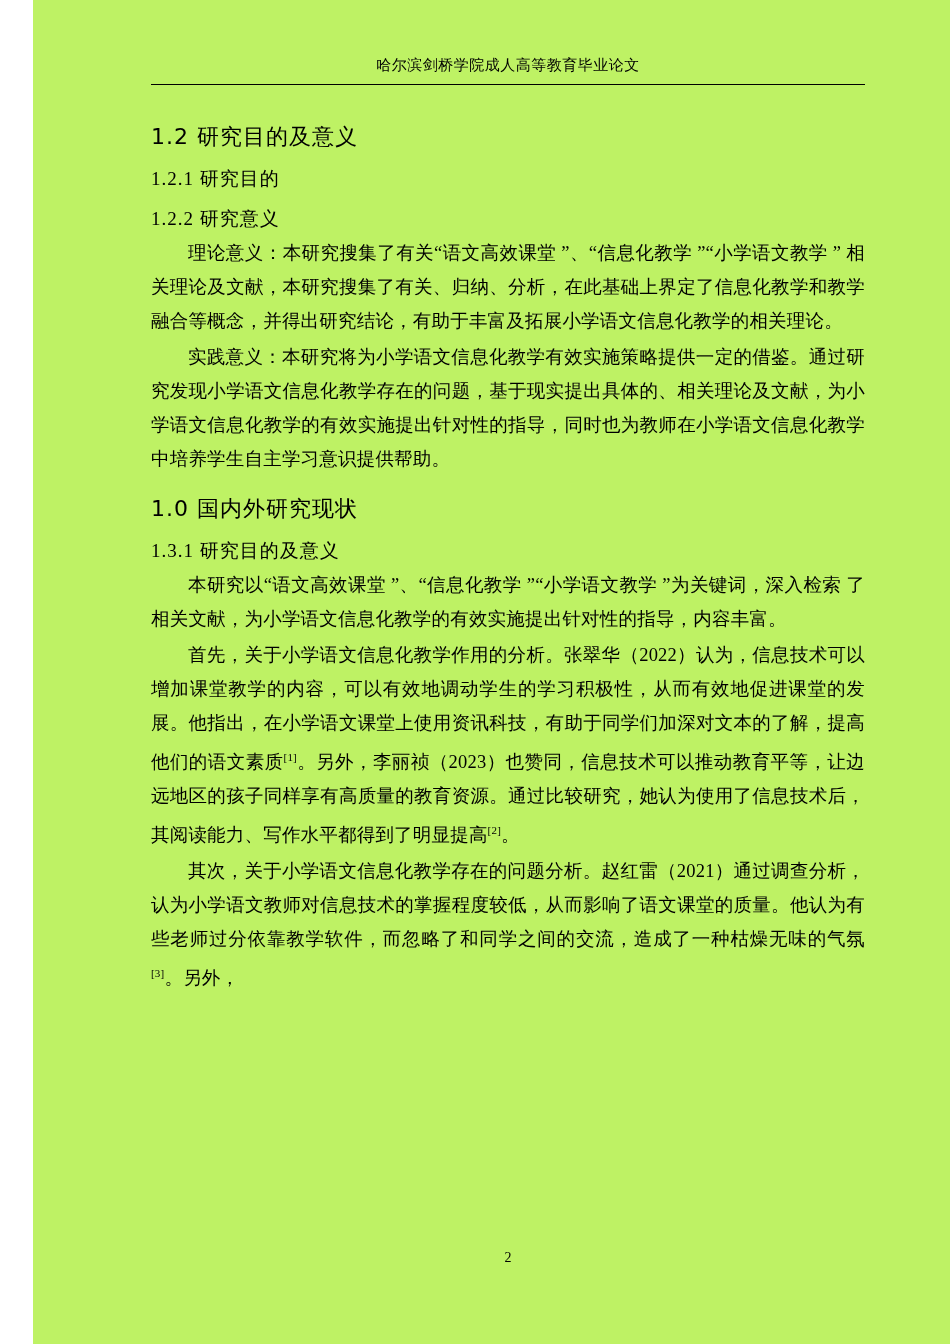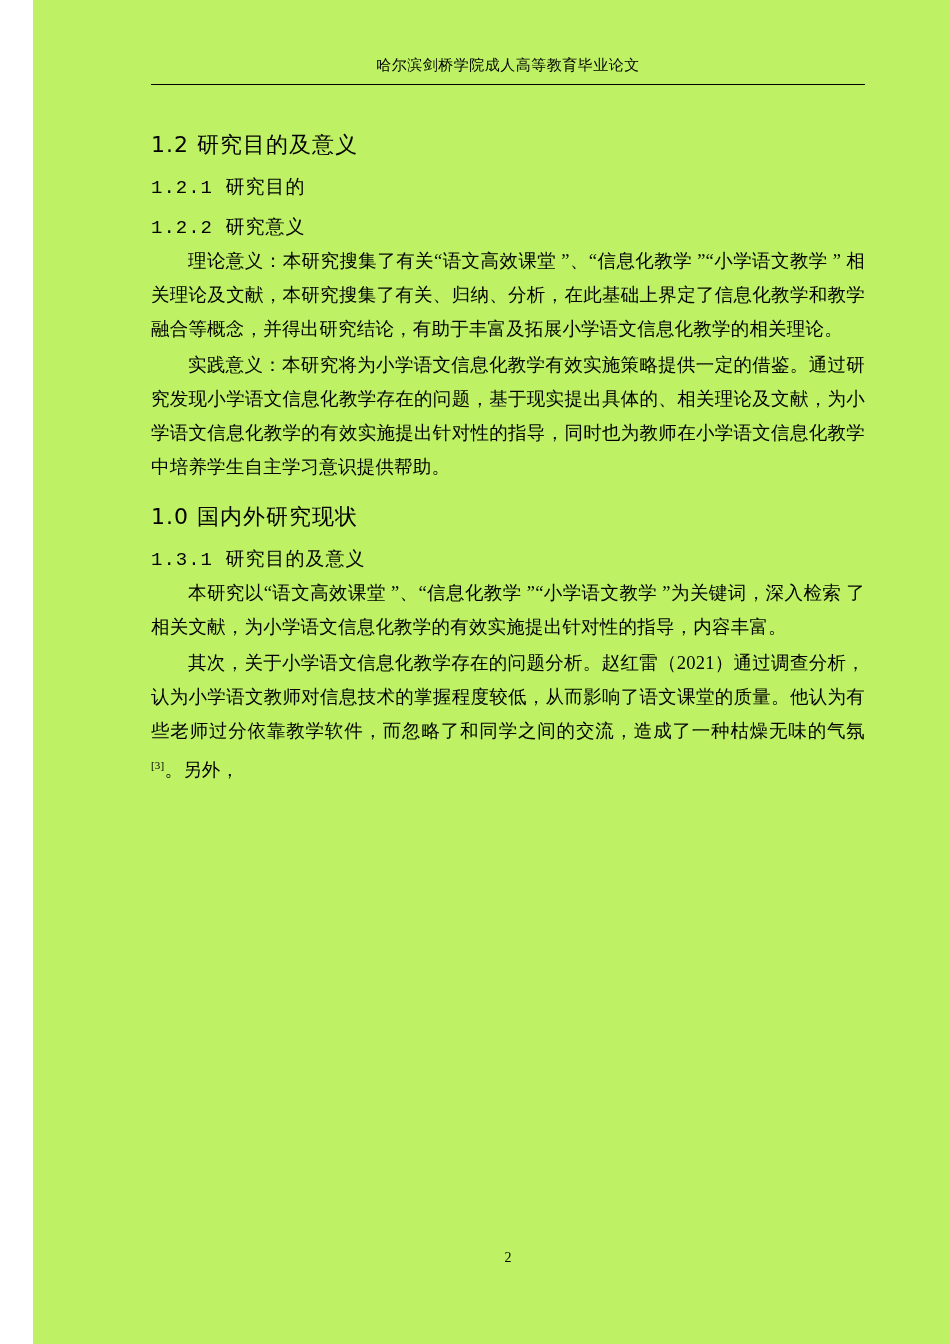--- a/index.html
+++ b/index.html
@@ -36,33 +36,33 @@
   .header-rule {
     position: absolute;
     top: 84px;
     left: 118px;
     width: 714px;
     height: 0;
     border-top: 1px solid #000;
   }
   .content {
     position: absolute;
-    top: 112px;
+    top: 104px;
     left: 118px;
     width: 714px;
   }
   h2.sec {
     font-family: "DejaVu Sans", "Liberation Sans", sans-serif;
     font-size: 22px;
     font-weight: normal;
     margin: 18px 0 6px 0;
     letter-spacing: 1px;
   }
   h3.subsec {
-    font-family: Liberation Mono, monospace;
+    font-family: Liberation Serif, serif;
     font-size: 19px;
     font-weight: normal;
     margin: 14px 0 4px 0;
     letter-spacing: 1px;
   }
   p.para {
     font-family: "Liberation Serif", "DejaVu Serif", serif;
     font-size: 18.5px;
     line-height: 34px;
     margin: 0 0 2px 0;
@@ -110,20 +110,21 @@
     <p class="para">理论意义：本研究搜集了有关“语文高效课堂 ”、“信息化教学 ”“小学语文教学 ” 相关理论及文献，本研究搜集了有关、归纳、分析，在此基础上界定了信息化教学和教学  融合等概念，并得出研究结论，有助于丰富及拓展小学语文信息化教学的相关理论。</p>
 
     <p class="para">实践意义：本研究将为小学语文信息化教学有效实施策略提供一定的借鉴。通过研究发现小学语文信息化教学存在的问题，基于现实提出具体的、相关理论及文献，为小学语文信息化教学的有效实施提出针对性的指导，同时也为教师在小学语文信息化教学中培养学生自主学习意识提供帮助。</p>
 
     <h2 class="sec">1.0  国内外研究现状</h2>
 
     <h3 class="subsec">1.3.1  研究目的及意义</h3>
 
     <p class="para">本研究以“语文高效课堂 ”、“信息化教学 ”“小学语文教学 ”为关键词，深入检索 了相关文献，为小学语文信息化教学的有效实施提出针对性的指导，内容丰富。</p>
 
+    <p class="para spaced">首先，关于小学语文信息化教学作用的分析。张翠华（2022）认为，信息技术可以增加课堂教学的内容，可以有效地调动学生的学习积极性，从而有效地促进课堂的发展。他指出，在小学语文课堂上使用资讯科技，有助于同学们加深对文本的了解，提高他们的语文素质<sup>[1]</sup>。另外，李丽祯（2023）也赞同，信息技术可以推动教育平等，让边远地区的孩子同样享有高质量的教育资源。通过比较研究，她认为使用了信息技术后，其阅读能力、写作水平都得到了明显提高<sup>[2]</sup>。</p>
 
     <p class="para spaced">其次，关于小学语文信息化教学存在的问题分析。赵红雷（2021）通过调查分析，认为小学语文教师对信息技术的掌握程度较低，从而影响了语文课堂的质量。他认为有些老师过分依靠教学软件，而忽略了和同学之间的交流，造成了一种枯燥无味的气氛<sup>[3]</sup>。另外，</p>
 
   </div>
 
   <div class="page-number">2</div>
 
 </div>
 
 </body></html>

